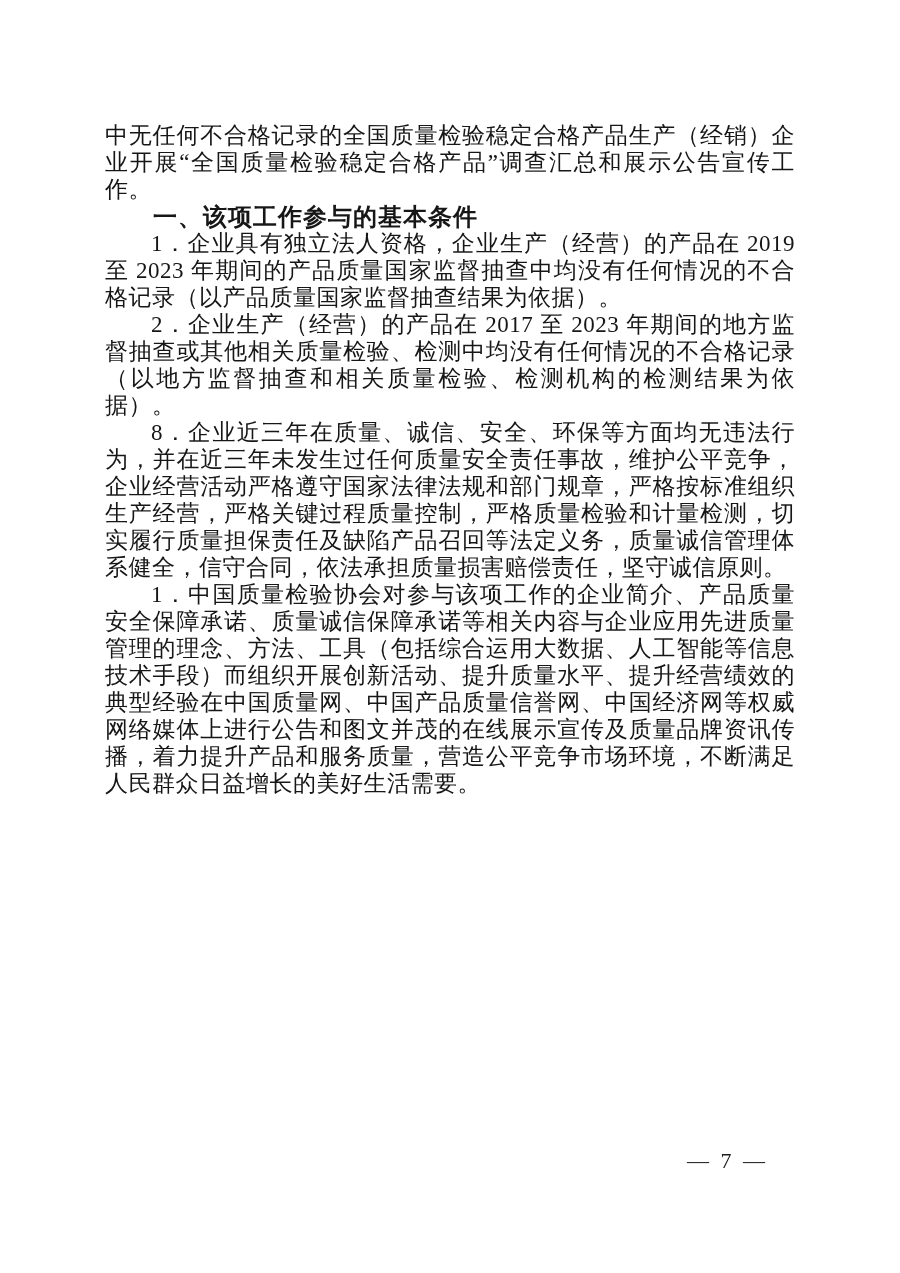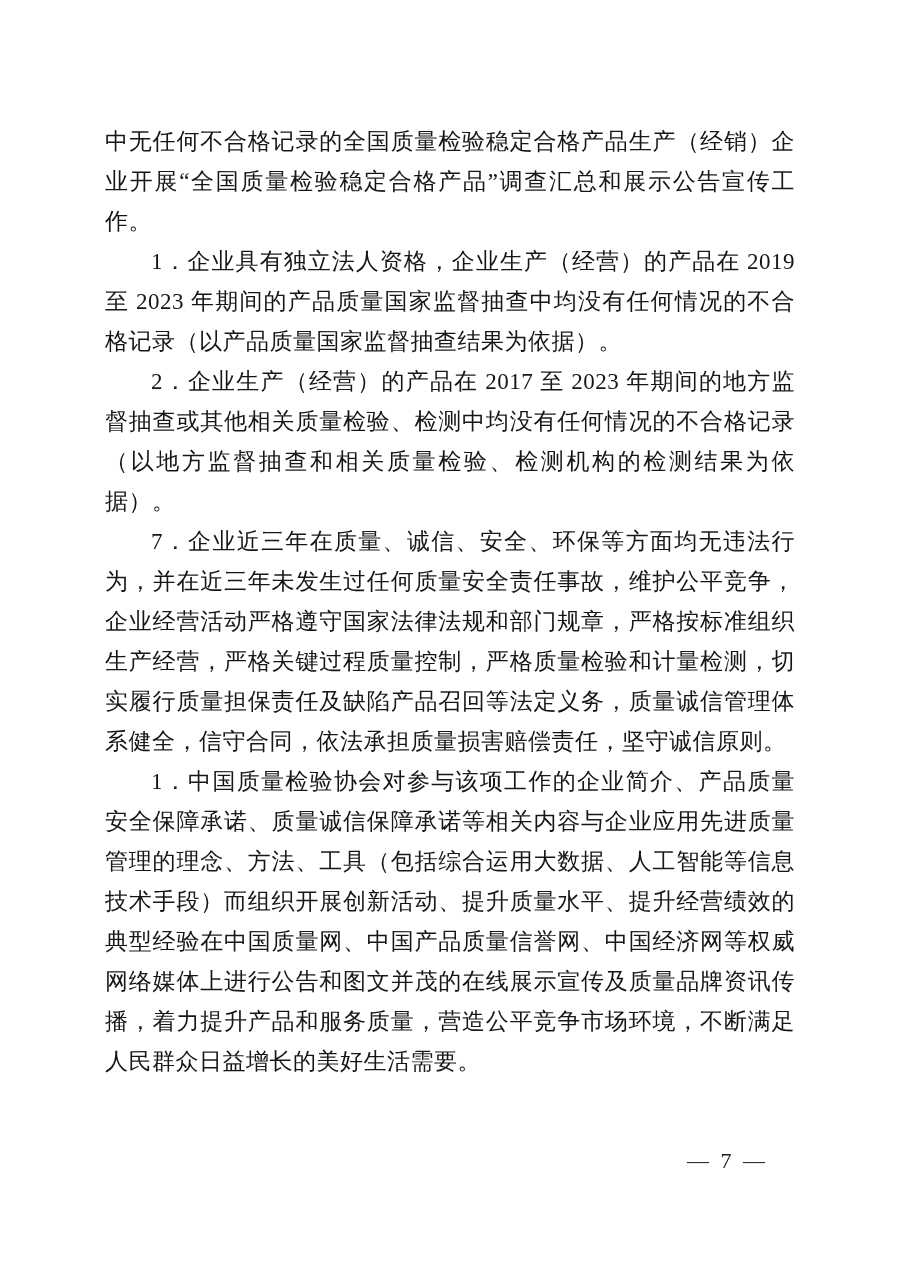--- a/index.html
+++ b/index.html
@@ -15,21 +15,21 @@
     overflow: hidden;
     color: #161616;
   }
   .content {
     position: absolute;
     left: 105px;
     top: 122px;
     width: 690px;
     font-family: "Liberation Serif", "DejaVu Serif", serif;
     font-size: 23px;
-    line-height: 40px;
+    line-height: 27px;
     text-align: justify;
     letter-spacing: 0.5px;
   }
   .para {
     margin: 0;
     text-indent: 0;
   }
   .para.indent {
     text-indent: 2em;
   }
@@ -50,19 +50,20 @@
     letter-spacing: 3px;
     color: #1c1c1c;
   }
 </style>
 </head>
 <body>
 
 <div class="page">
   <div class="content">
       <div class="para">中无任何不合格记录的全国质量检验稳定合格产品生产（经销）企业开展“全国质量检验稳定合格产品”调查汇总和展示公告宣传工作。</div>
+      <div class="heading">一、该项工作参与的基本条件</div>
       <div class="para indent">1．企业具有独立法人资格，企业生产（经营）的产品在 2019 至 2023 年期间的产品质量国家监督抽查中均没有任何情况的不合格记录（以产品质量国家监督抽查结果为依据）。</div>
       <div class="para indent">2．企业生产（经营）的产品在 2017 至 2023 年期间的地方监督抽查或其他相关质量检验、检测中均没有任何情况的不合格记录（以地方监督抽查和相关质量检验、检测机构的检测结果为依据）。</div>
-      <div class="para indent">7．企业近三年在质量、诚信、安全、环保等方面均无违法行为，并在近三年未发生过任何质量安全责任事故，维护公平竞争，企业经营活动严格遵守国家法律法规和部门规章，严格按标准组织生产经营，严格关键过程质量控制，严格质量检验和计量检测，切实履行质量担保责任及缺陷产品召回等法定义务，质量诚信管理体系健全，信守合同，依法承担质量损害赔偿责任，坚守诚信原则。</div>
+      <div class="para indent">8．企业近三年在质量、诚信、安全、环保等方面均无违法行为，并在近三年未发生过任何质量安全责任事故，维护公平竞争，企业经营活动严格遵守国家法律法规和部门规章，严格按标准组织生产经营，严格关键过程质量控制，严格质量检验和计量检测，切实履行质量担保责任及缺陷产品召回等法定义务，质量诚信管理体系健全，信守合同，依法承担质量损害赔偿责任，坚守诚信原则。</div>
       <div class="para indent">1．中国质量检验协会对参与该项工作的企业简介、产品质量安全保障承诺、质量诚信保障承诺等相关内容与企业应用先进质量管理的理念、方法、工具（包括综合运用大数据、人工智能等信息技术手段）而组织开展创新活动、提升质量水平、提升经营绩效的典型经验在中国质量网、中国产品质量信誉网、中国经济网等权威网络媒体上进行公告和图文并茂的在线展示宣传及质量品牌资讯传播，着力提升产品和服务质量，营造公平竞争市场环境，不断满足人民群众日益增长的美好生活需要。</div>
     </div>
   <div class="page-number">— 7 —</div>
 </div>
 
 </body></html>

